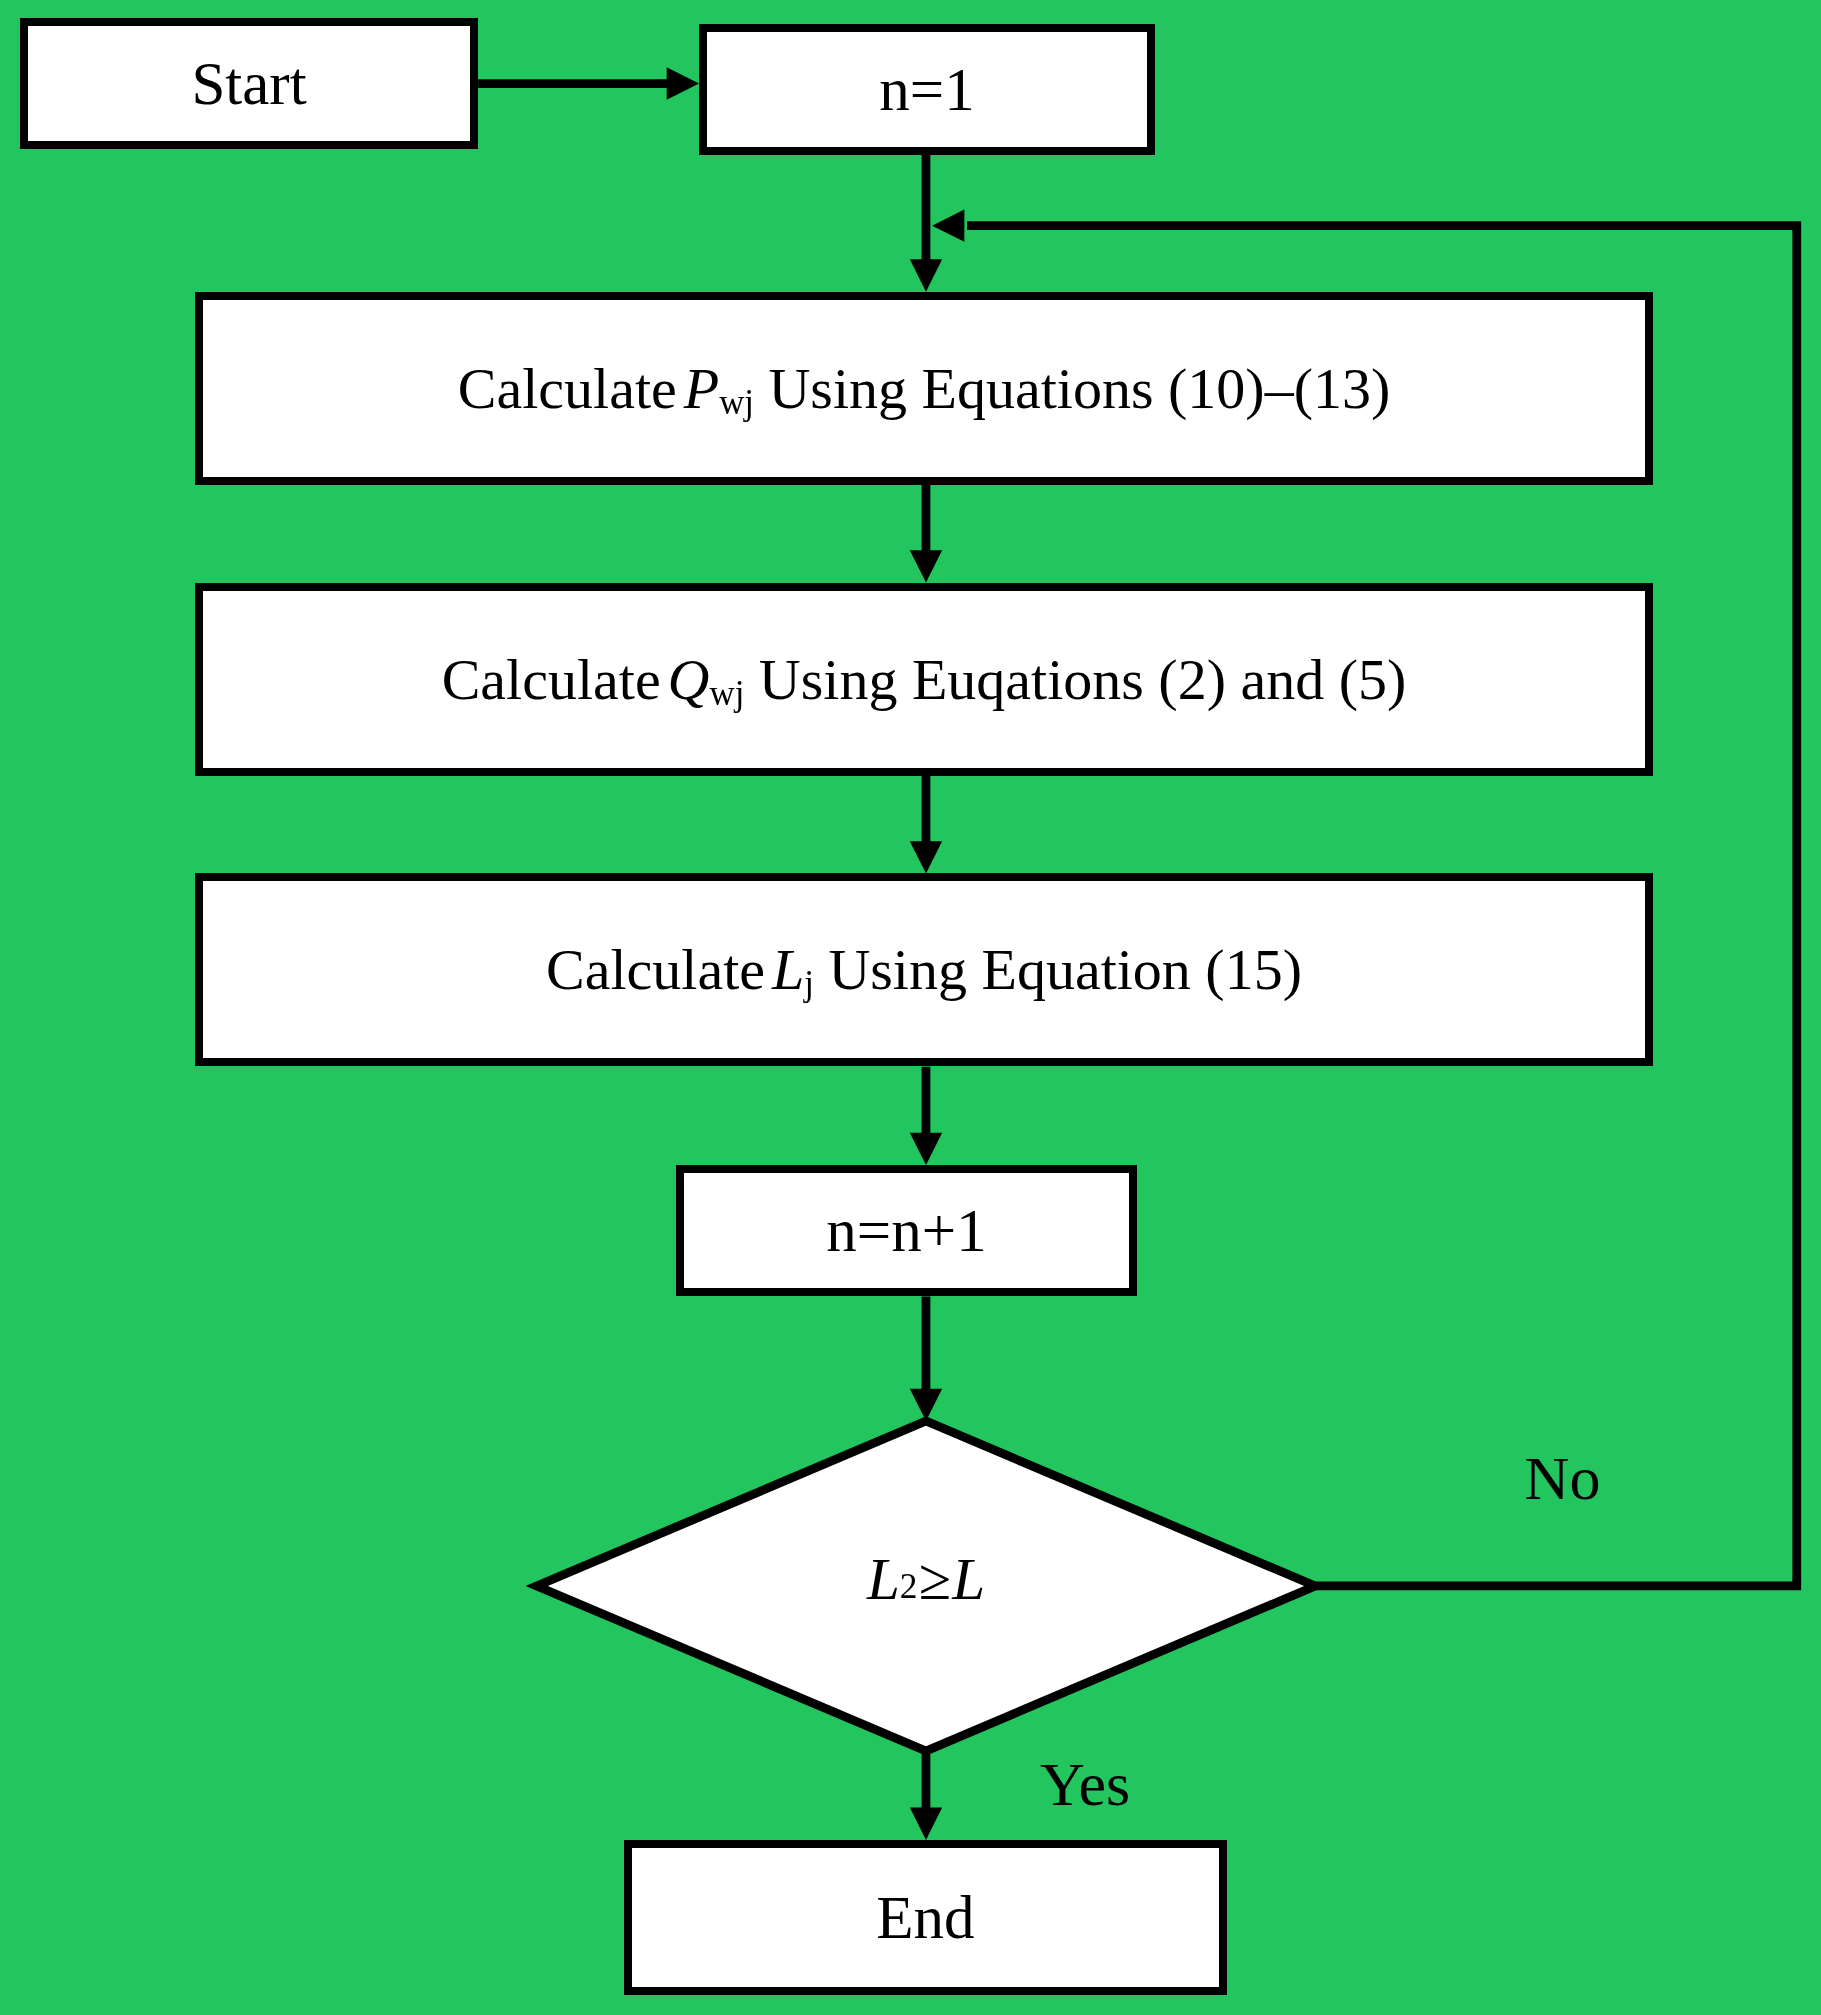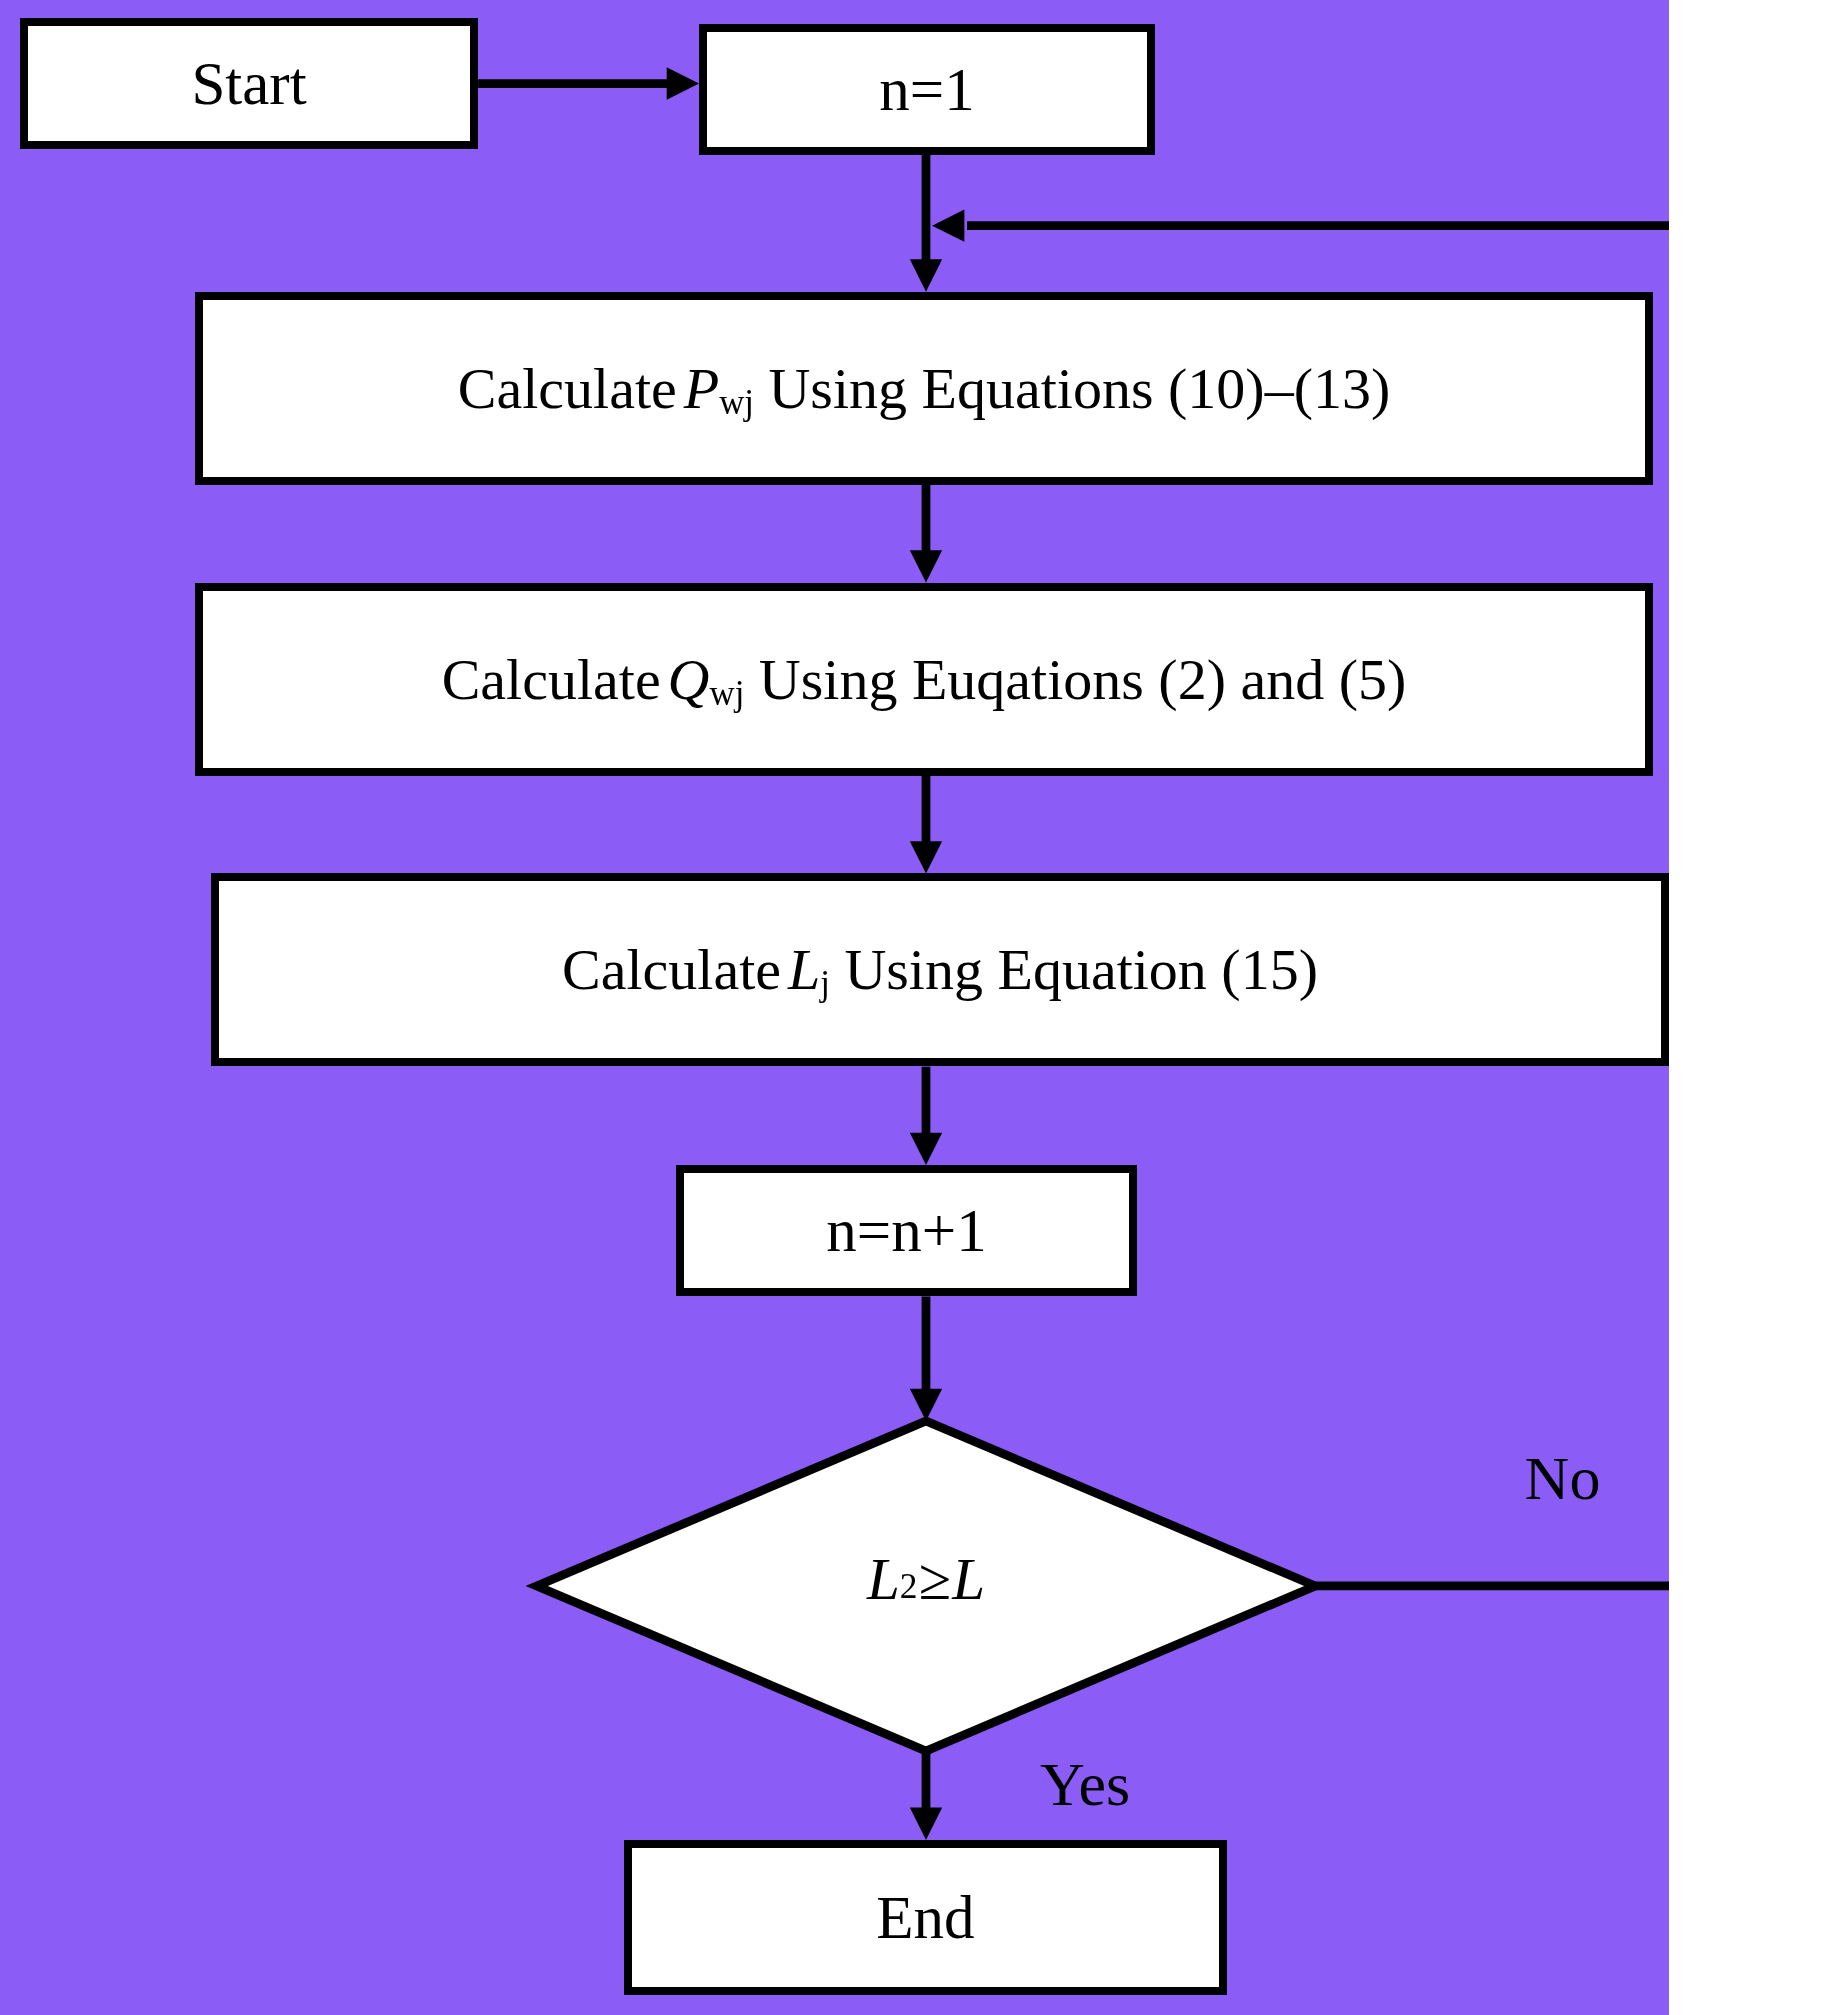--- a/index.html
+++ b/index.html
@@ -4,22 +4,22 @@
 <style>
   * { margin: 0; padding: 0; box-sizing: border-box; }
   html, body {
     width: 1821px; height: 2015px;
     background: #ffffff;
     font-family: "Liberation Serif", "DejaVu Serif", serif;
     color: #000000;
   }
   .stage {
     position: relative;
-    width: 1669px; height: 2015px;
-    background: #8b5cf6;
+    width: 1821px; height: 2015px;
+    background: #22c55e;
     overflow: hidden;
     padding-left: 32px;
   }
   svg.connectors {
     position: absolute; left: 0; top: 0;
     width: 1821px; height: 2015px;
   }
   .node {
     position: absolute;
     background: #ffffff;
@@ -28,21 +28,21 @@
     text-align: center;
     font-size: 58px;
     line-height: 1.1;
     white-space: nowrap;
   }
   .node-small { font-size: 61px; }
   .node-start  { left: 20px;   top: 18px;   width: 458px;  height: 131px; }
   .node-init   { left: 699px; top: 24px;   width: 456px;  height: 131px; }
   .node-calc1  { left: 195px;  top: 292px;  width: 1458px; height: 193px; }
   .node-calc2  { left: 195px;  top: 583px;  width: 1458px; height: 193px; }
-  .node-calc3  { left: 195px;  top: 873px; width: 1458px; height: 193px; margin-left: 16px; }
+  .node-calc3  { left: 195px;  top: 873px; width: 1458px; height: 193px; }
   .node-incr   { left: 676px; top: 1165px; width: 461px;  height: 131px; }
   .node-end    { left: 624px;  top: 1840px; width: 603px;  height: 155px; }
   .diamond-label {
     position: absolute;
     left: 724px; top: 1529px; width: 404px; height: 101px;
     display: flex; align-items: center; justify-content: center;
     font-size: 59px;
     white-space: nowrap;
   }
   .edge-label {

